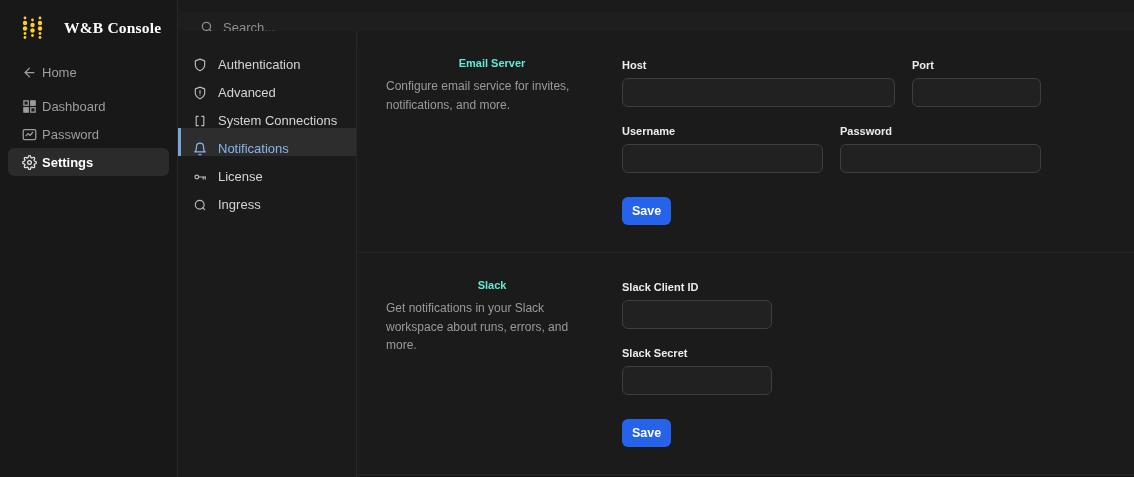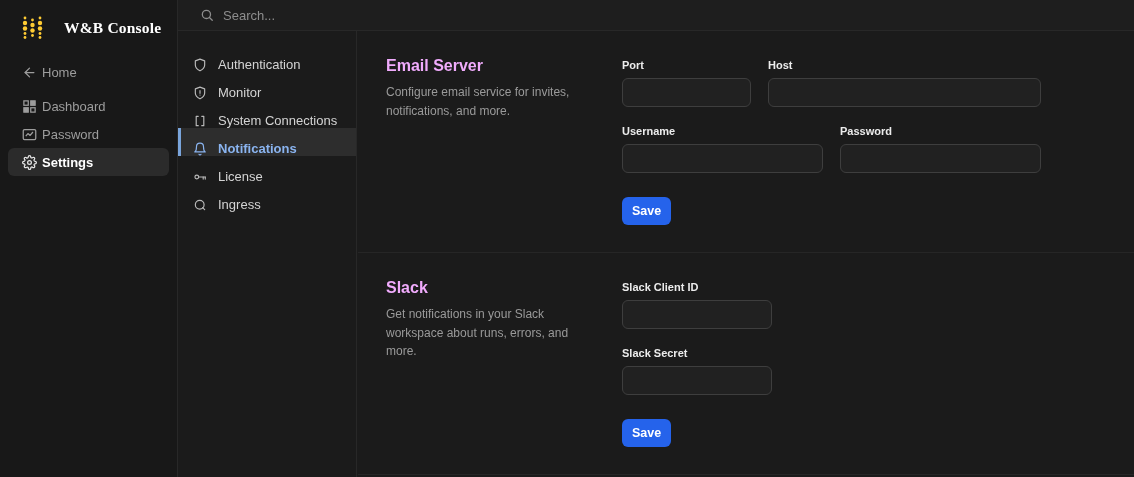--- a/index.html
+++ b/index.html
@@ -24,49 +24,49 @@
     margin:0 8px; padding-left:14px; border-radius:6px;
     color:#9d9d9d; font-size:13px; cursor:pointer;
   }
   .p-item .icn { color:#9d9d9d; }
   .p-item.first { margin-bottom:6px; }
   .p-item.selected { background:#2b2b2b; color:#ffffff; font-weight:700; }
   .p-item.selected .icn { color:#e8e8e8; }
 
   
   .topbar {
-    position:absolute; left:178px; top:0; width:956px; height:31px;
+    position:absolute; left:178px; top:12px; width:956px; height:31px;
     background:#1e1e1e; border-bottom:1px solid #282828;
     display:flex; align-items:center;
   }
   .search {
     display:flex; align-items:center; gap:9px; padding-left:22px;
     color:#8d8d8d; font-size:13px; width:100%; height:100%; cursor:text;
   }
 
   
   .settings-nav {
     position:absolute; left:178px; top:31px; width:179px; height:446px;
     background:#1b1b1b; border-right:1px solid #282828; padding-top:13px;
   }
   .s-item {
     display:flex; align-items:flex-end; gap:11px; height:28px;
     padding-left:12px; border-left:3px solid transparent;
     color:#d4d4d4; font-size:13px; font-weight:500; cursor:pointer;
   }
   .s-item .icn { color:#b9b9b9; }
-  .s-item.selected { background:#2d2d2d; border-left-color:#7aa5dc; color:#8ab4f0; font-weight:700; }
+  .s-item.selected { background:#2d2d2d; border-left-color:#7aa5dc; color:#8ab4f0; font-weight:400; }
   .s-item.selected .icn { color:#8ab4f0; }
 
   
   .content { position:absolute; left:358px; top:31px; width:776px; height:446px; background:#1b1b1b; }
   .section { display:flex; padding:20px 0 0 28px; }
   .section-email { height:222px; border-bottom:1px solid #262626; }
   .section-info { width:236px; padding-top:6px; padding-right:24px; }
-  .section-title { font-size:16px; font-weight:700; color:#f0abfc; margin-bottom:8px; }
+  .section-title { font-size:11px; font-weight:700; color:#5eead4; margin-bottom:8px;text-align:center; }
   .section-desc { font-size:12px; line-height:1.55; color:#9a9a9a; }
   .section-form { width:419px; padding-top:8px; }
   .form-row { display:flex; gap:17px; }
   .form-row.row2 { margin-top:18px; }
   .field label { display:block; font-size:11px; font-weight:700; color:#ececec; margin-bottom:7px; }
   .field input {
     width:100%; height:29px; background:#212121; border:1px solid #3e3e3e;
     border-radius:6px; color:#e8e8e8; font-size:12px; padding:0 10px;
     font-family:"Liberation Sans", sans-serif; outline:none;
   }
@@ -171,21 +171,21 @@
       <span>Authentication</span>
     </div>
     <div class="s-item">
       <span class="icn">
         <svg width="14" height="14" viewBox="0 0 24 24" fill="none" stroke="currentColor" stroke-width="2" stroke-linecap="round" stroke-linejoin="round">
             <path d="M12 22s8-4 8-10V5l-8-3-8 3v7c0 6 8 10 8 10z"></path>
             <line x1="12" y1="8" x2="12" y2="12.5"></line>
             <line x1="12" y1="15.5" x2="12.01" y2="15.5"></line>
           </svg>
       </span>
-      <span>Monitor</span>
+      <span>Advanced</span>
     </div>
     <div class="s-item">
       <span class="icn">
         <svg width="14" height="14" viewBox="0 0 24 24" fill="none" stroke="currentColor" stroke-width="2" stroke-linecap="round" stroke-linejoin="round">
             <path d="M9 4H5.5v16H9"></path>
             <path d="M15 4h3.5v16H15"></path>
           </svg>
       </span>
       <span>System Connections</span>
     </div>
@@ -222,26 +222,26 @@
 
   <main class="content">
 
     <section class="section section-email">
       <div class="section-info">
         <h2 class="section-title">Email Server</h2>
         <p class="section-desc">Configure email service for invites, notifications, and more.</p>
       </div>
       <div class="section-form">
         <div class="form-row">
+          <div class="field f-host">
+            <label>Host</label>
+            <input type="text" value="" style="">
+          </div>
           <div class="field f-port">
             <label>Port</label>
-            <input type="text" value="" style="">
-          </div>
-          <div class="field f-host">
-            <label>Host</label>
             <input type="text" value="" style="">
           </div>
         </div>
         <div class="form-row row2">
           <div class="field f-user">
             <label>Username</label>
             <input type="text" value="" style="">
           </div>
           <div class="field f-pass">
             <label>Password</label>

